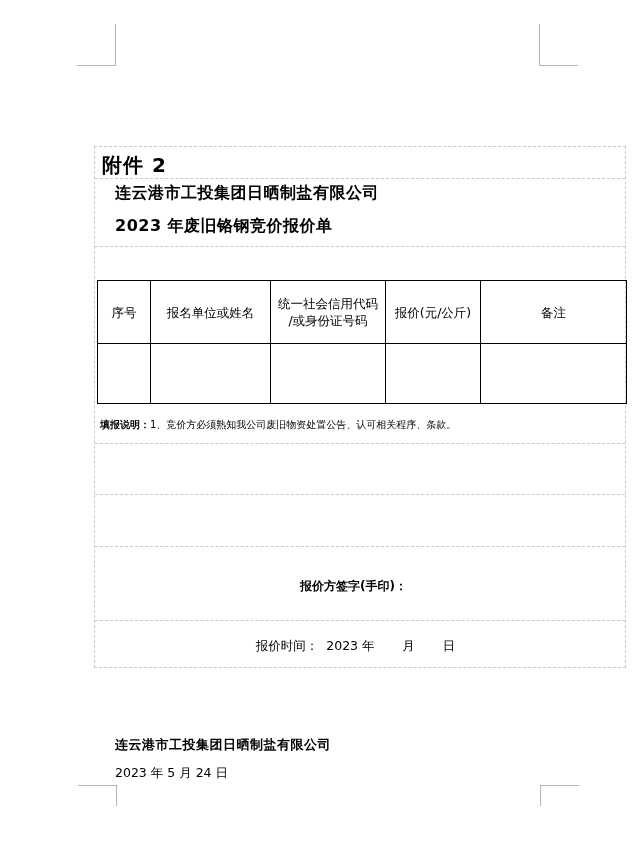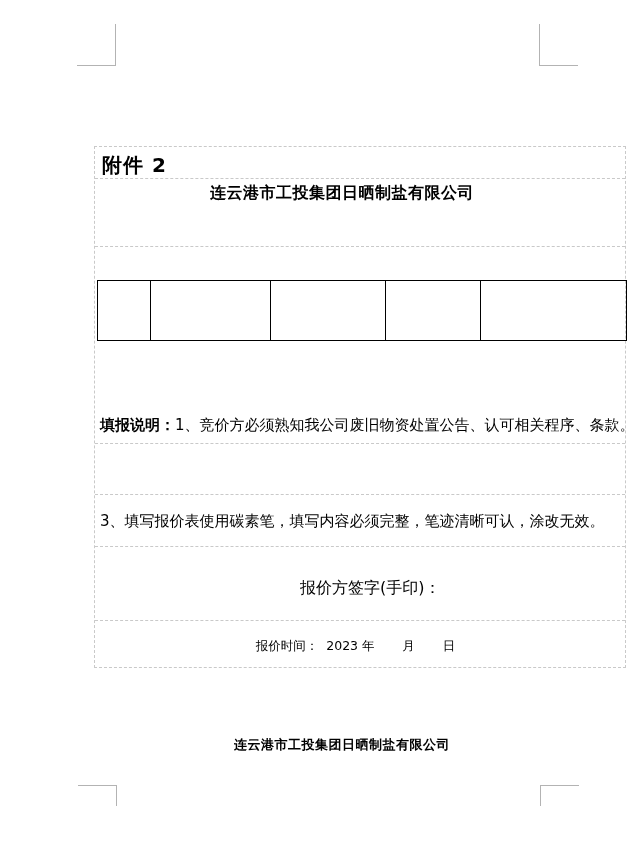--- a/index.html
+++ b/index.html
@@ -29,21 +29,21 @@
     border: 1px dashed #c9c9c9;
     box-sizing: border-box;
   }
   .boundary .hdiv {
     position: absolute; left: 0; right: 0; height: 0;
     border-top: 1px dashed #c9c9c9;
   }
 
   
   .attach-label { left: 102px; top: 152px; font-size: 20px; font-weight: bold; letter-spacing: 1px; }
-  .center-block { left: 130px; width: 424px; text-align: center; }
+  .center-block { left: 115px; width: 424px; }
   .doc-title { font-size: 16px; font-weight: bold; letter-spacing: 0.5px; white-space: pre; }
   .title-1 { top: 183px; }
   .title-2 { top: 216px; }
 
   
   table.quote {
     position: absolute; left: 97px; top: 280px;
     border-collapse: collapse; table-layout: fixed;
     width: 529px;
   }
@@ -52,27 +52,27 @@
     text-align: center; vertical-align: middle;
     font-size: 12.5px; line-height: 17px;
     white-space: pre-line;
     padding: 0 2px;
     overflow: hidden;
   }
   tr.hdr td { height: 62px; }
   tr.fill td { height: 59px; }
 
   
-  .note { left: 100px; width: 527px; font-size: 15px; line-height: 18px; white-space: nowrap; }
+  .note { left: 100px; width: 527px; font-size: 10px; line-height: 18px; white-space: nowrap; }
   .note-1 { top: 416px; }
   .note-2 { top: 459px; }
   .note-3 { top: 512px; }
   .note b { font-weight: bold; }
 
-  .sign-line { left: 300px; top: 578px; font-size: 16px; white-space: pre; }
+  .sign-line { left: 300px; top: 578px; font-size: 12px; white-space: pre; font-weight: bold; }
   .date-line {
     left: 94px; top: 638px; width: 532px;
     text-align: center; padding-right: 9px; box-sizing: border-box;
     font-size: 12.5px; white-space: pre;
   }
 
   .footer-company { top: 736px; font-size: 13px; font-weight: bold; letter-spacing: 0.5px; }
   .footer-date { top: 765px; font-size: 12.5px; white-space: pre; }
 </style>
 </head>
@@ -90,42 +90,51 @@
     <div class="hdiv" style="top:99px"></div>
     <div class="hdiv" style="top:296px"></div>
     <div class="hdiv" style="top:347px"></div>
     <div class="hdiv" style="top:399px"></div>
     <div class="hdiv" style="top:473px"></div>
   </div>
 
   <div class="abs attach-label">附件 2</div>
 
   <div class="abs center-block doc-title title-1">连云港市工投集团日晒制盐有限公司</div>
+  <div class="abs center-block doc-title title-2">2023 年废旧铬钢竞价报价单</div>
 
   <table class="quote">
     <colgroup>
       <col style="width:53px">
         <col style="width:120px">
         <col style="width:115px">
         <col style="width:95px">
         <col style="width:146px">
     </colgroup>
     <tbody>
+      <tr class="hdr">
+        <td>序号</td>
+        <td>报名单位或姓名</td>
+        <td>统一社会信用代码
+/或身份证号码</td>
+        <td>报价(元/公斤)</td>
+        <td>备注</td>
+      </tr>
       <tr class="fill">
         <td></td>
         <td></td>
         <td></td>
         <td></td>
         <td></td>
       </tr>
     </tbody>
   </table>
 
   <div class="abs note note-1"><b>填报说明：</b><span>1、竞价方必须熟知我公司废旧物资处置公告、认可相关程序、条款。</span></div>
-  <div class="abs note note-3"><span>3、填写报价表使用碳素笔，填写内容必须完整，笔迹清晰可认，涂改无效。</span></div>
 
   <div class="abs sign-line">报价方签字(手印)：</div>
 
   <div class="abs date-line">报价时间：  2023 年       月       日</div>
 
   <div class="abs center-block footer-company">连云港市工投集团日晒制盐有限公司</div>
+  <div class="abs center-block footer-date">2023 年 5 月 24 日</div>
 
 </div>
 
 </body></html>

